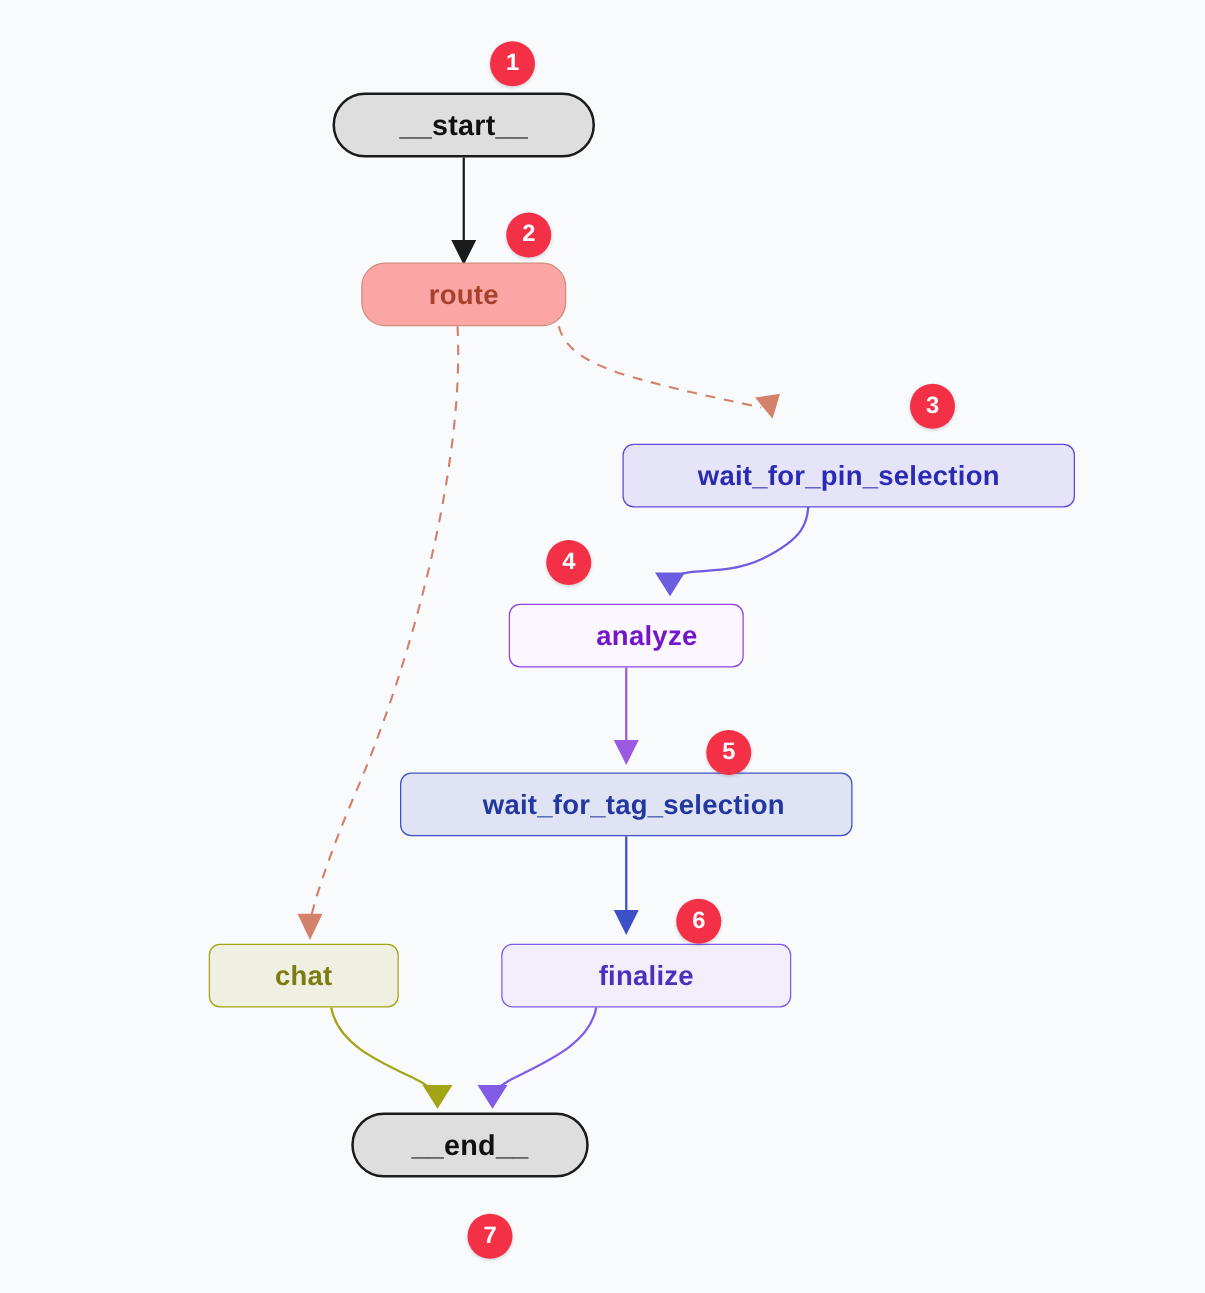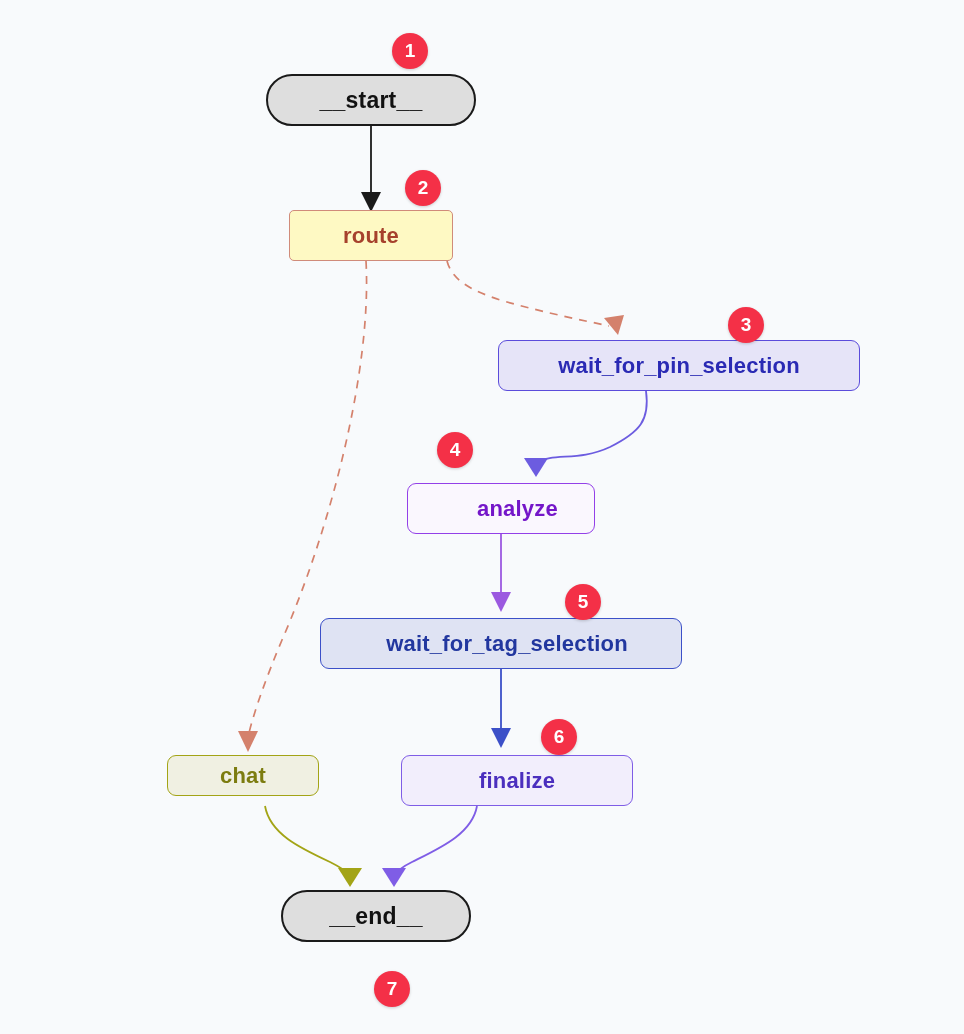--- a/index.html
+++ b/index.html
@@ -44,23 +44,23 @@
   .node.terminal {
     background: #dedede;
     border: 2.2px solid #1a1a1a;
     border-radius: 26px;
     color: #111111;
     font-size: 23px;
   }
 
   
   .node.route {
-    background: #fef9c3;
+    background: #fca5a5;
     border: 1.6px solid #d08b7a;
-    border-radius: 5px;
+    border-radius: 19px;
     color: #a6412c;
     font-size: 22px;
   }
 
   
   .node.wait-pin {
     background: #e6e4f8;
     border: 1.6px solid #5b4cdb;
     border-radius: 9px;
     color: #2a2ab4;
@@ -148,30 +148,30 @@
       </g>
   </svg>
 
   <div id="node-layer">
       <div class="node terminal" style="left: 266px; top: 74px; width: 210px; height: 52px;">
         <span class="node-label">__start__</span>
       </div>
       <div class="node route" style="left: 289px; top: 210px; width: 164px; height: 51px;">
         <span class="node-label">route</span>
       </div>
-      <div class="node wait-pin" style="left: 498px; top: 340px; width: 362px; height: 51px;">
+      <div class="node wait-pin" style="left: 498px; top: 355px; width: 362px; height: 51px;">
         <span class="node-label">wait_for_pin_selection</span>
       </div>
       <div class="node analyze" style="left: 407px; top: 483px; width: 188px; height: 51px; padding-left: 33px;">
         <span class="node-label">analyze</span>
       </div>
       <div class="node wait-tag" style="left: 320px; top: 618px; width: 362px; height: 51px;">
         <span class="node-label">wait_for_tag_selection</span>
       </div>
-      <div class="node chat" style="left: 167px; top: 755px; width: 152px; height: 41px;">
+      <div class="node chat" style="left: 167px; top: 755px; width: 152px; height: 51px;">
         <span class="node-label">chat</span>
       </div>
       <div class="node finalize" style="left: 401px; top: 755px; width: 232px; height: 51px;">
         <span class="node-label">finalize</span>
       </div>
       <div class="node terminal" style="left: 281px; top: 890px; width: 190px; height: 52px;">
         <span class="node-label">__end__</span>
       </div>
     </div>
   <div id="badge-layer">

